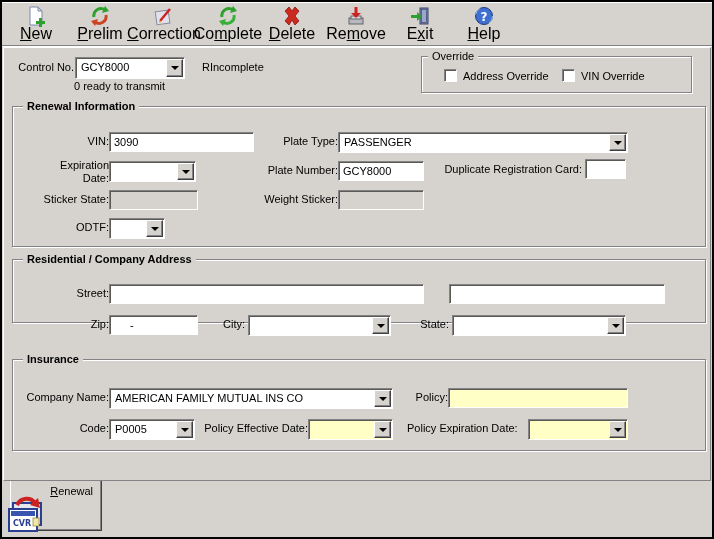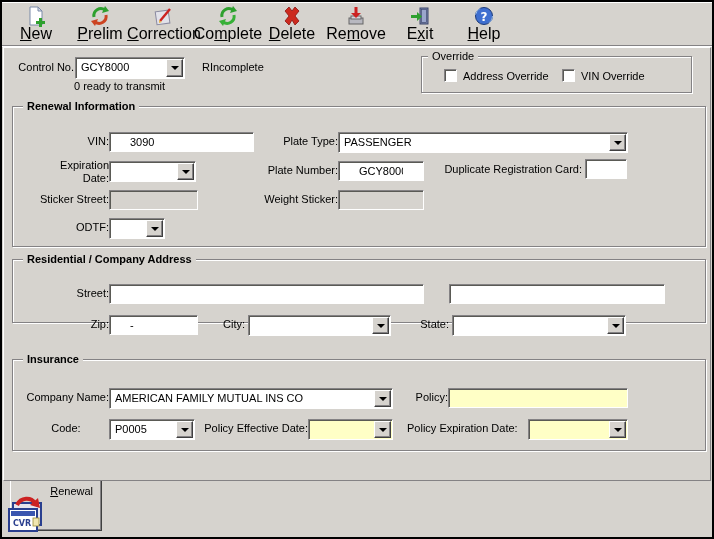--- a/index.html
+++ b/index.html
@@ -31,21 +31,21 @@
     background:#d6d3ce;
     border:1px solid; border-color:#fff #848284 #848284 #fff;
   }
   .lbl { position:absolute; text-align:right; white-space:nowrap; line-height:13px; }
   .static { position:absolute; white-space:nowrap; }
   
   .field {
     position:absolute; height:20px; background:#fff;
     border:1px solid; border-color:#848284 #fff #fff #848284;
     box-shadow: inset 1px 1px 0 #5a5a55;
-    font:11px "Liberation Sans", sans-serif; padding:0 20px;
+    font:11px "Liberation Sans", sans-serif; padding:0 4px;
   }
   .field.disabled { background:#d6d3ce; }
   .field.yellow { background:#ffffc6; }
   .field.zip { padding-left:20px; }
   
   .combo {
     position:absolute; height:21px; background:#fff; display:flex;
     border:1px solid; border-color:#848284 #fff #fff #848284;
     box-shadow: inset 1px 1px 0 #5a5a55;
   }
@@ -222,21 +222,21 @@
         <div class="combo-text"></div>
         <div class="combo-btn">
             <span class="arr"></span>
           </div>
       </div>
       <span class="lbl" style="left:230px; top:57px; width:95px;">Plate Number:</span>
       <input class="field" style="left: 325px; top: 54px; width: 86px;" value="GCY8000">
       <span class="lbl" style="left:412px; top:56px; width:157px;">Duplicate Registration Card:</span>
       <input class="field" style="left: 572px; top: 52px; width: 41px;" value="">
 
-      <span class="lbl" style="left:10px; top:86px; width:86px;">Sticker Street:</span>
+      <span class="lbl" style="left:10px; top:86px; width:86px;">Sticker State:</span>
       <input class="field disabled" style="left: 96px; top: 83px; width: 89px;" disabled="" value="">
       <span class="lbl" style="left:230px; top:86px; width:95px;">Weight Sticker:</span>
       <input class="field disabled" style="left: 325px; top: 83px; width: 86px;" disabled="" value="">
 
       <span class="lbl" style="left:10px; top:114px; width:86px;">ODTF:</span>
       <div class="combo" style="left:96px; top:111px; width:56px;">
         <div class="combo-text"></div>
         <div class="combo-btn">
             <span class="arr"></span>
           </div>
@@ -274,21 +274,21 @@
       <span class="lbl" style="left:2px; top:31px; width:94px;">Company Name:</span>
       <div class="combo" style="left:96px; top:28px; width:284px;">
         <div class="combo-text">AMERICAN FAMILY MUTUAL INS CO</div>
         <div class="combo-btn">
             <span class="arr"></span>
           </div>
       </div>
       <span class="lbl" style="left:387px; top:31px; width:48px;">Policy:</span>
       <input class="field yellow" style="left: 435px; top: 28px; width: 180px;" value="">
 
-      <span class="lbl" style="left:10px; top:62px; width:86px;text-align:center;">Code:</span>
+      <span class="lbl" style="left:10px; top:62px; width:86px;">Code:</span>
       <div class="combo" style="left:96px; top:59px; width:86px;">
         <div class="combo-text">P0005</div>
         <div class="combo-btn">
             <span class="arr"></span>
           </div>
       </div>
       <span class="lbl" style="left:188px; top:62px; width:107px;">Policy Effective Date:</span>
       <div class="combo yellow" style="left:295px; top:59px; width:85px;">
         <div class="combo-text"></div>
         <div class="combo-btn">

